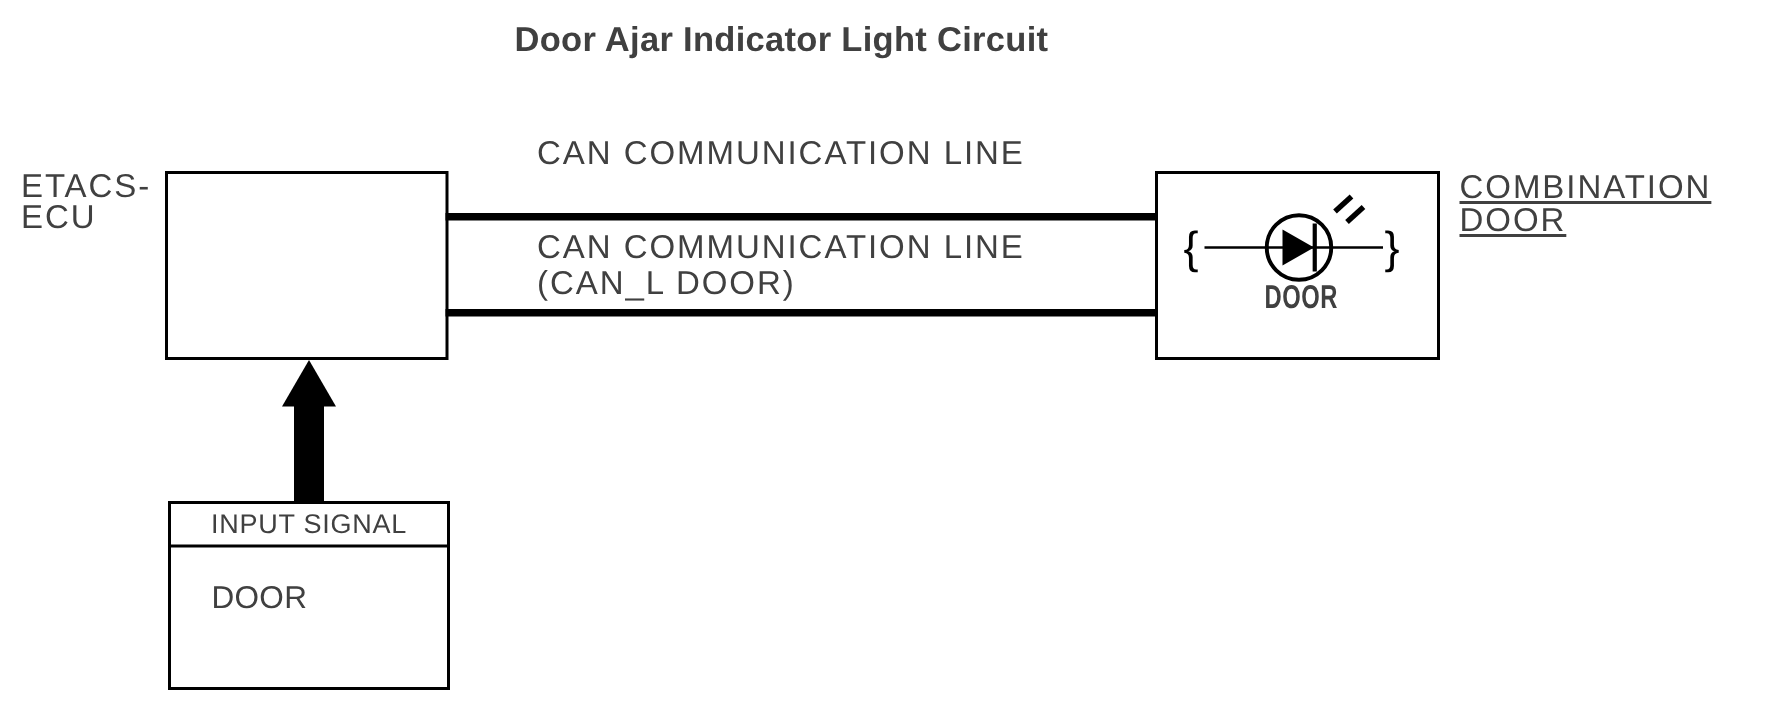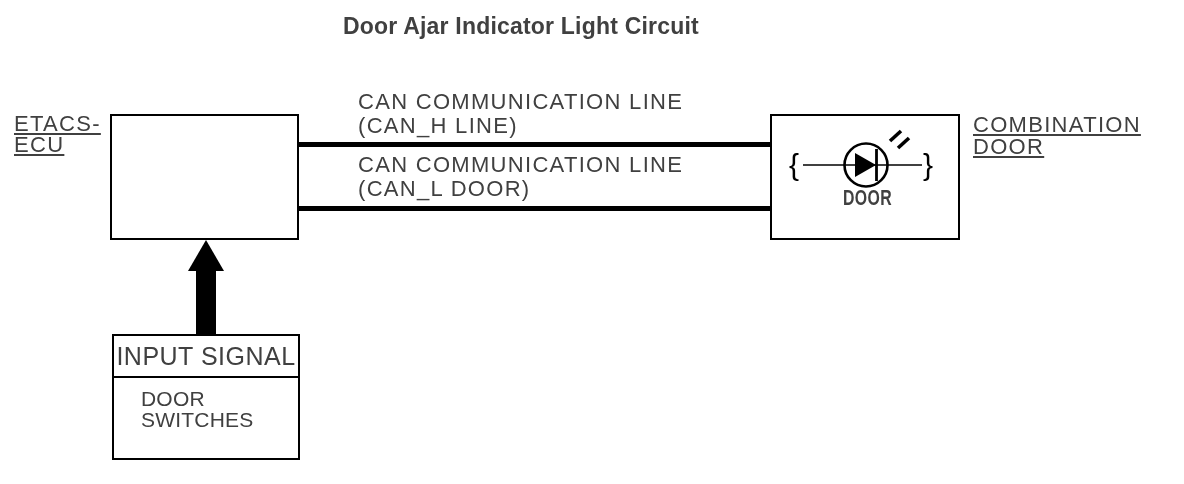--- a/index.html
+++ b/index.html
@@ -32,33 +32,33 @@
     height: 5px;
     background: #000;
   }
   .lbl {
     position: absolute;
     font-size: 22px;
     letter-spacing: 1.3px;
     line-height: 24px;
     white-space: nowrap;
   }
-  .lbl-etacs { line-height: 21px; text-decoration: underline; }
+  .lbl-etacs { line-height: 21px; }
   .lbl-combo { line-height: 22px; }
   .lbl-doorsw {
     font-size: 21px; letter-spacing: 0.2px; line-height: 21px;
   }
   .sig-header {
     position: absolute;
     left: 0; top: 0; right: 0;
-    height: 42px;
+    height: 29px;
     border-bottom: 2px solid #000;
     box-sizing: border-box;
     display: flex; align-items: center; justify-content: center;
-    font-size: 25px; letter-spacing: 0.5px;
+    font-size: 18px; letter-spacing: 0.5px;
     white-space: nowrap;
   }
   .arrow-shaft {
     position: absolute;
     left: 196px; top: 269px;
     width: 20px; height: 65px;
     background: #000;
   }
   .arrow-head {
     position: absolute;
@@ -91,21 +91,20 @@
 
   <div class="lbl lbl-etacs" style="left:14px; top:113px;">
     <div>ETACS-</div>
     <div>ECU</div>
   </div>
 
   <div class="node-box" style="left:110px; top:114px; width:189px; height:126px;"></div>
 
   <div class="lbl" style="left:358px; top:90px;">
     <div>CAN COMMUNICATION LINE</div>
-    <div>(CAN_H LINE)</div>
   </div>
 
   <div class="thick-line" style="left:297px; top:142px; width:475px;"></div>
 
   <div class="lbl" style="left:358px; top:153px;">
     <div>CAN COMMUNICATION LINE</div>
     <div>(CAN_L DOOR)</div>
   </div>
 
   <div class="thick-line" style="left:297px; top:206px; width:475px;"></div>
@@ -134,17 +133,16 @@
 
   <div>
     <div class="arrow-head"></div>
     <div class="arrow-shaft"></div>
   </div>
 
   <div class="node-box" style="left:112px; top:334px; width:188px; height:126px;">
     <div class="sig-header">INPUT SIGNAL</div>
     <div class="lbl lbl-doorsw" style="left:27px; top:52px;">
       <div>DOOR</div>
-      <div>SWITCHES</div>
     </div>
   </div>
 
 </div>
 
 </body></html>

